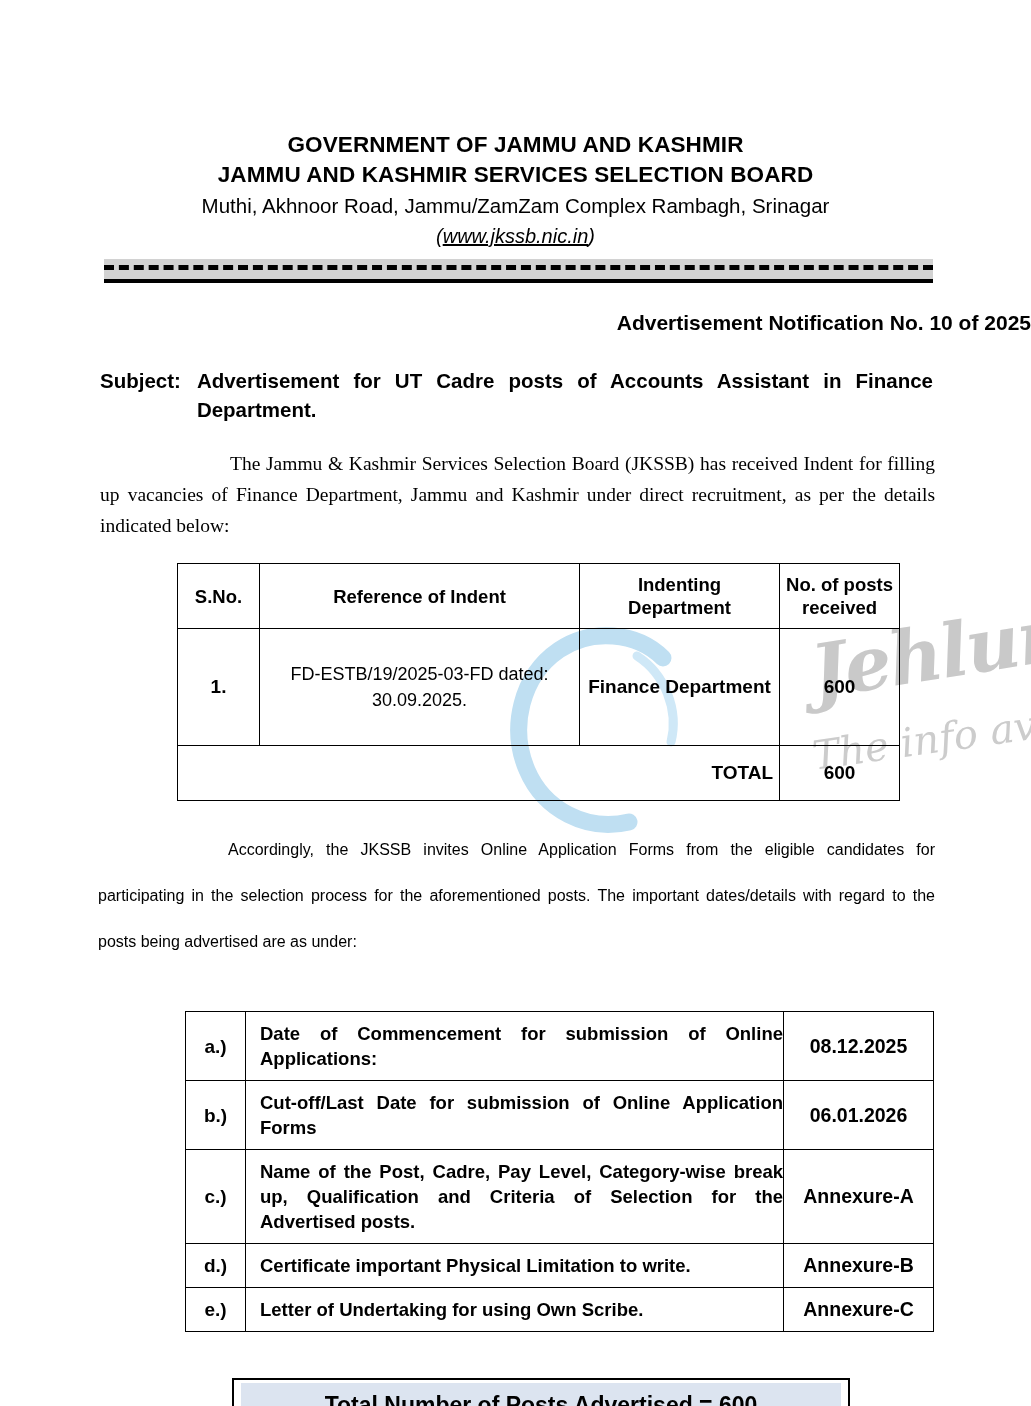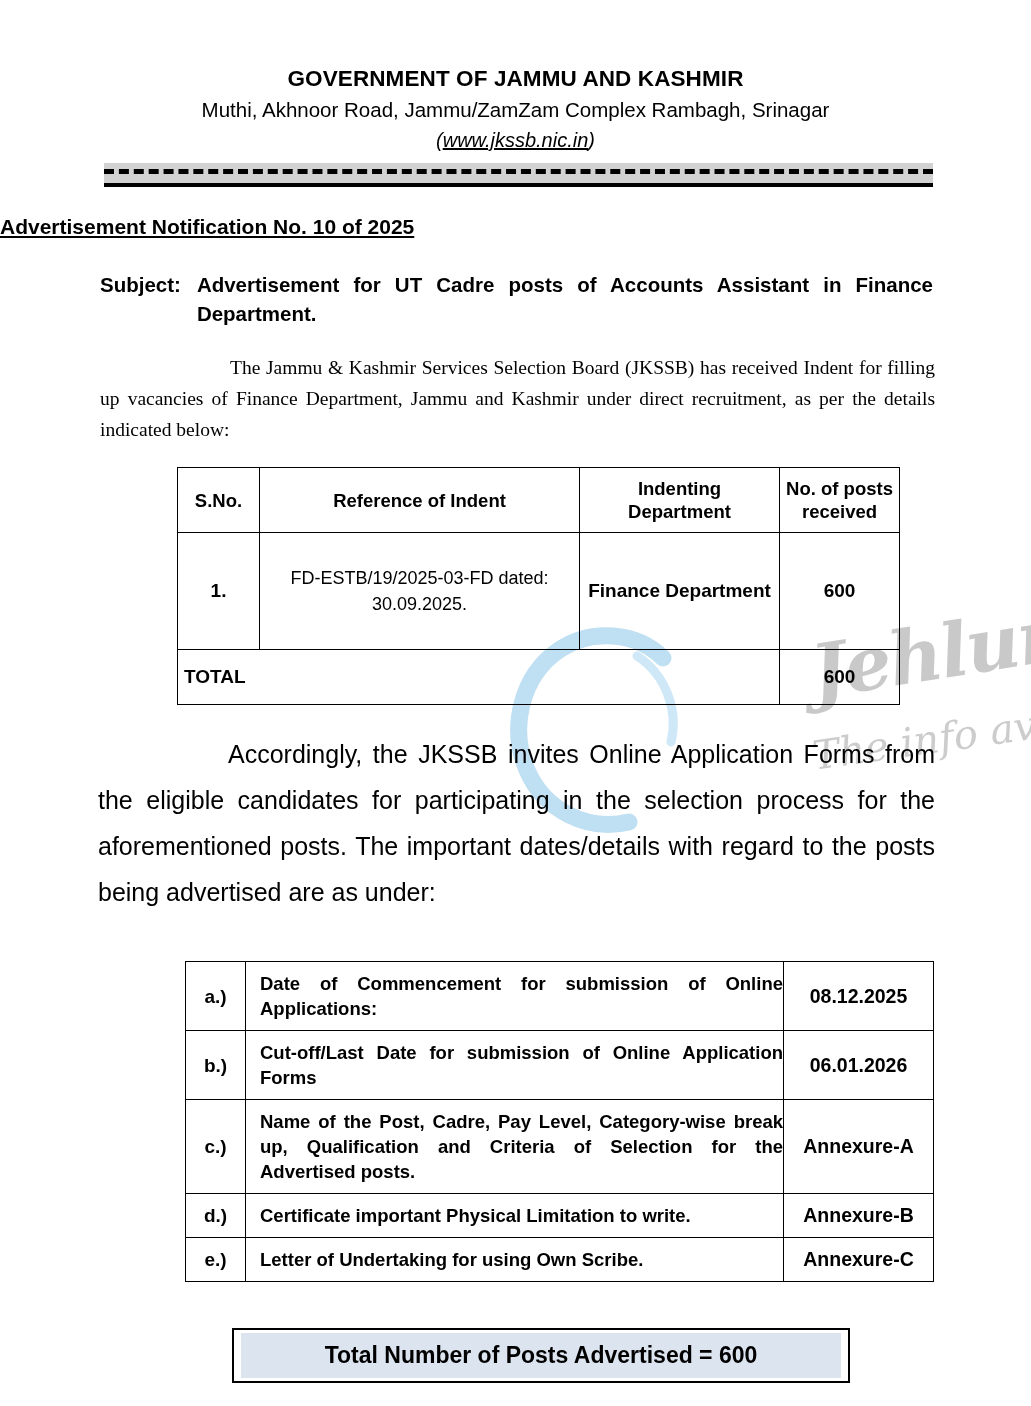--- a/index.html
+++ b/index.html
@@ -68,21 +68,22 @@
     transform: rotate(-8deg);
     transform-origin: left top;
     white-space: nowrap;
   }
 
   .content { position: relative; z-index: 2; }
 
   
   .letterhead {
     text-align: center;
-    padding-top: 64px;
+    padding-top: 98px;
+    margin-top: 32px;
   }
   .letterhead .line1,
   .letterhead .line2 {
     font-size: 22.5px;
     font-weight: 700;
     letter-spacing: 0.1px;
     line-height: 30px;
   }
   .letterhead .line3 {
     font-size: 20.5px;
@@ -117,23 +118,22 @@
   .rule-band .solid {
     position: absolute;
     left: 0; right: 0;
     bottom: -4px;
     height: 4px;
     background: #000;
   }
 
   
   .notif {
-    text-align: left;
+    text-align: right;
     margin-top: 28px;
-    text-decoration: underline;
   }
   .notif .t1, .notif .t2 {
     font-size: 21px;
     font-weight: 700;
     line-height: 31px;
   }
 
   
   .subject {
     margin: 28px 98px 0 100px;
@@ -156,21 +156,21 @@
     font-size: 19.5px;
     line-height: 31px;
     text-align: justify;
     text-justify: inter-word;
   }
   .para.first { margin-top: 24px; font-family: Liberation Serif, serif; }
   .para .indent { display: inline-block; width: 130px; }
 
   .para-spaced {
     margin: 0 96px 0 98px;
-    font-size: 25px;
+    font-size: 16px;
     line-height: 46px;
     text-align: justify;
     text-justify: inter-word;
   }
   .para-spaced .indent { display: inline-block; width: 130px; }
 
   
   table {
     border-collapse: collapse;
     table-layout: fixed;
@@ -196,21 +196,21 @@
     text-align: center;
     padding: 10px 6px;
   }
   .tbl-indent td.sno { font-weight: 700; font-size: 19px; }
   .tbl-indent td.ref { line-height: 26px; }
   .tbl-indent td.dept { font-weight: 700; font-size: 19px; }
   .tbl-indent td.num { font-weight: 700; font-size: 19px; }
   .tbl-indent td.total-label {
     font-weight: 700;
     font-size: 19px;
-    text-align: left;
+    text-align: right;
     padding: 10px 6px;
   }
   .tbl-indent tr.body-row td { height: 96px; }
   .tbl-indent tr.total-row td { height: 34px; }
 
   .tbl-dates {
     margin: 46px 0 0 185px;
     width: 748px;
   }
   .tbl-dates td {
@@ -266,20 +266,21 @@
     <div class="wm-text">
       <span class="wm-brand">Jehlum</span>
     </div>
     <div class="wm-tag">The info avenue</div>
   </div>
 
   <div class="content">
 
     <div class="letterhead">
       <div class="line1">GOVERNMENT OF JAMMU AND KASHMIR</div>
+      <div class="line2">JAMMU AND KASHMIR SERVICES SELECTION BOARD</div>
       <div class="line3">Muthi, Akhnoor Road, Jammu/ZamZam Complex Rambagh, Srinagar</div>
       <div class="line4"><span>(</span><span class="url">www.jkssb.nic.in</span><span>)</span></div>
     </div>
 
     <div class="rule-band">
       <div class="dashes"></div>
       <div class="solid"></div>
     </div>
 
     <div class="notif">

